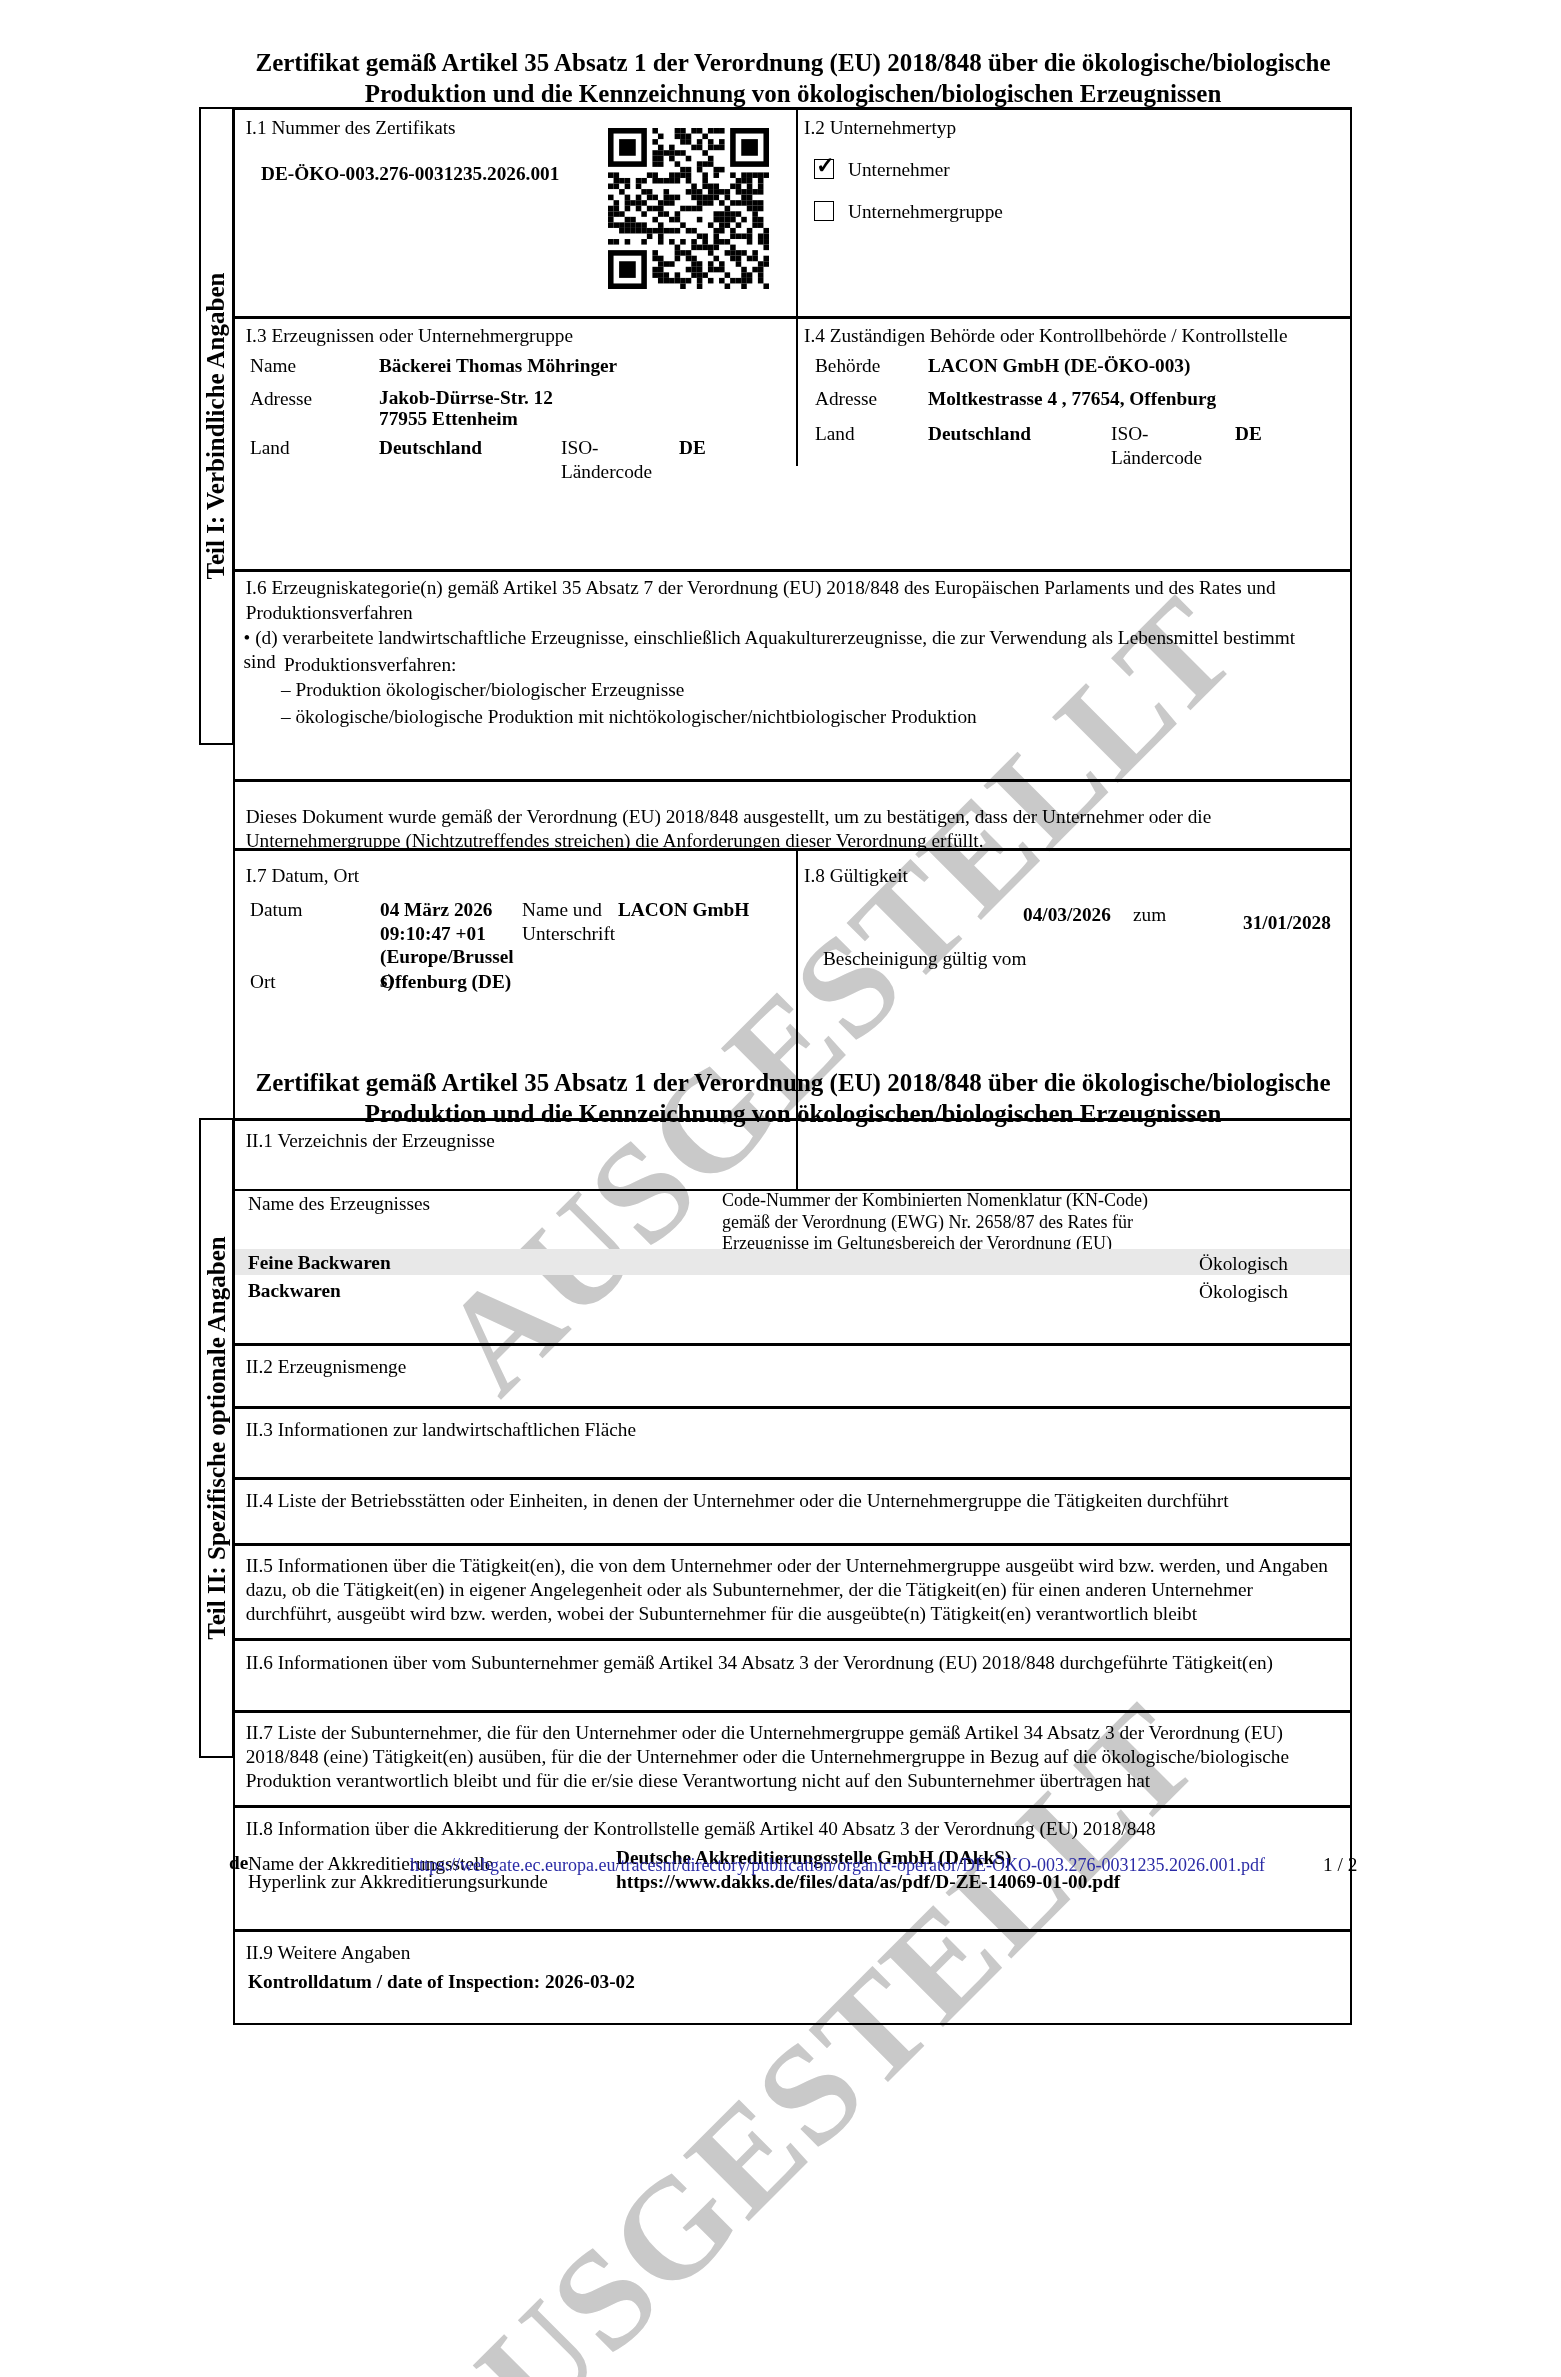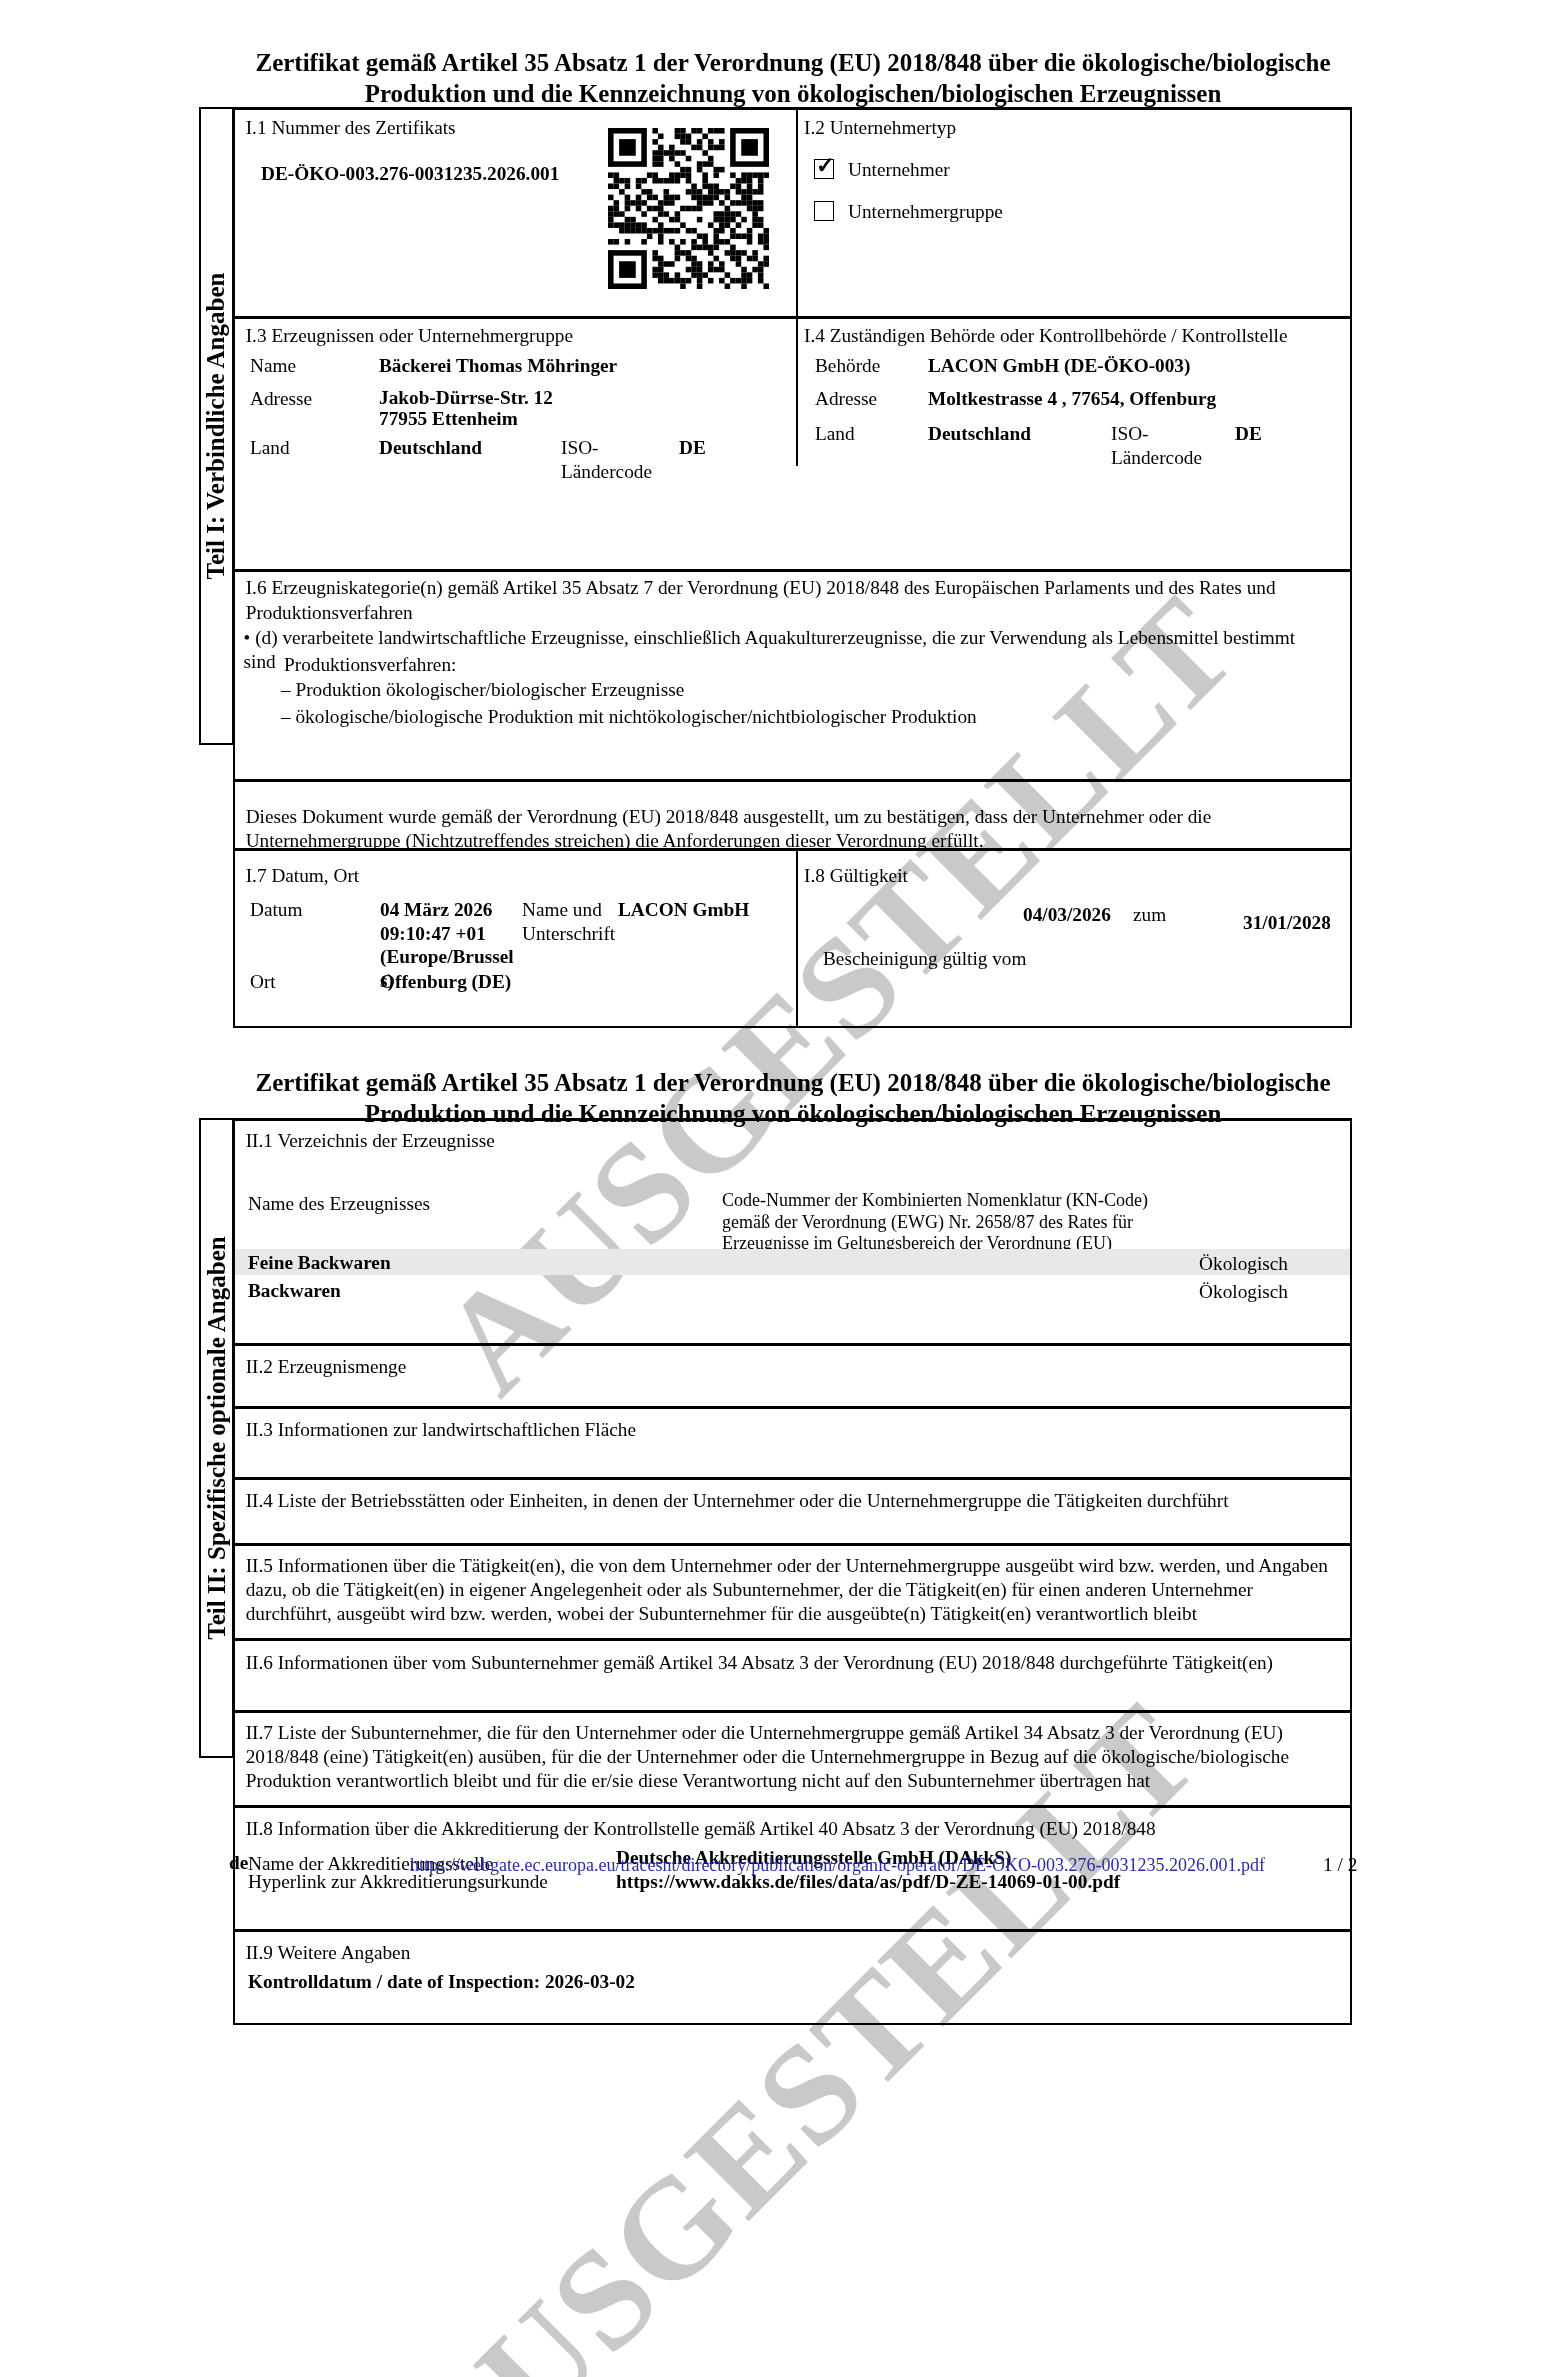--- a/index.html
+++ b/index.html
@@ -35,21 +35,21 @@
 
   <div class="wm" style="left:312px;top:913px;">AUSGESTELLT</div>
   <div class="wm" style="left:274px;top:2020px;">AUSGESTELLT</div>
 
   <div class="doc-title" style="top:47px;">Zertifikat gemäß Artikel 35 Absatz 1 der Verordnung (EU) 2018/848 über die ökologische/biologische Produktion und die Kennzeichnung von ökologischen/biologischen Erzeugnissen</div>
 
   <div class="sideb" style="top:107px;height:638px;">
     <span>Teil I: Verbindliche Angaben</span>
   </div>
 
-  <div class="tbl" style="top:107px;height:921px;">
+  <div class="tbl" style="top:107px;height:1084px;">
 
     <div class="row" style="top:0;height:206px;">
       <div class="vdiv" style="left:561px;"></div>
       <div class="a t" style="left:10.7px;top:6.4px;">I.1 Nummer des Zertifikats</div>
       <div class="a t b" style="left:26px;top:52px;">DE-ÖKO-003.276-0031235.2026.001</div>
       <div class="a" style="left:373px;top:18px;width:161px;height:161px;" id="qr"><svg xmlns="http://www.w3.org/2000/svg" width="161" height="161" viewBox="0 0 290 290">
             <rect width="290" height="290" fill="#fff"></rect>
             <rect x="80" y="0" width="10" height="10" fill="#000"></rect>
             <rect x="120" y="0" width="10" height="10" fill="#000"></rect>
             <rect x="130" y="0" width="10" height="10" fill="#000"></rect>

